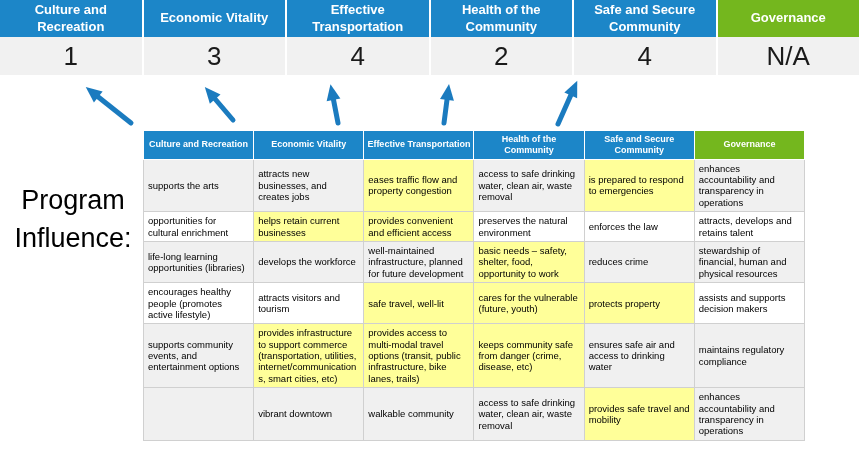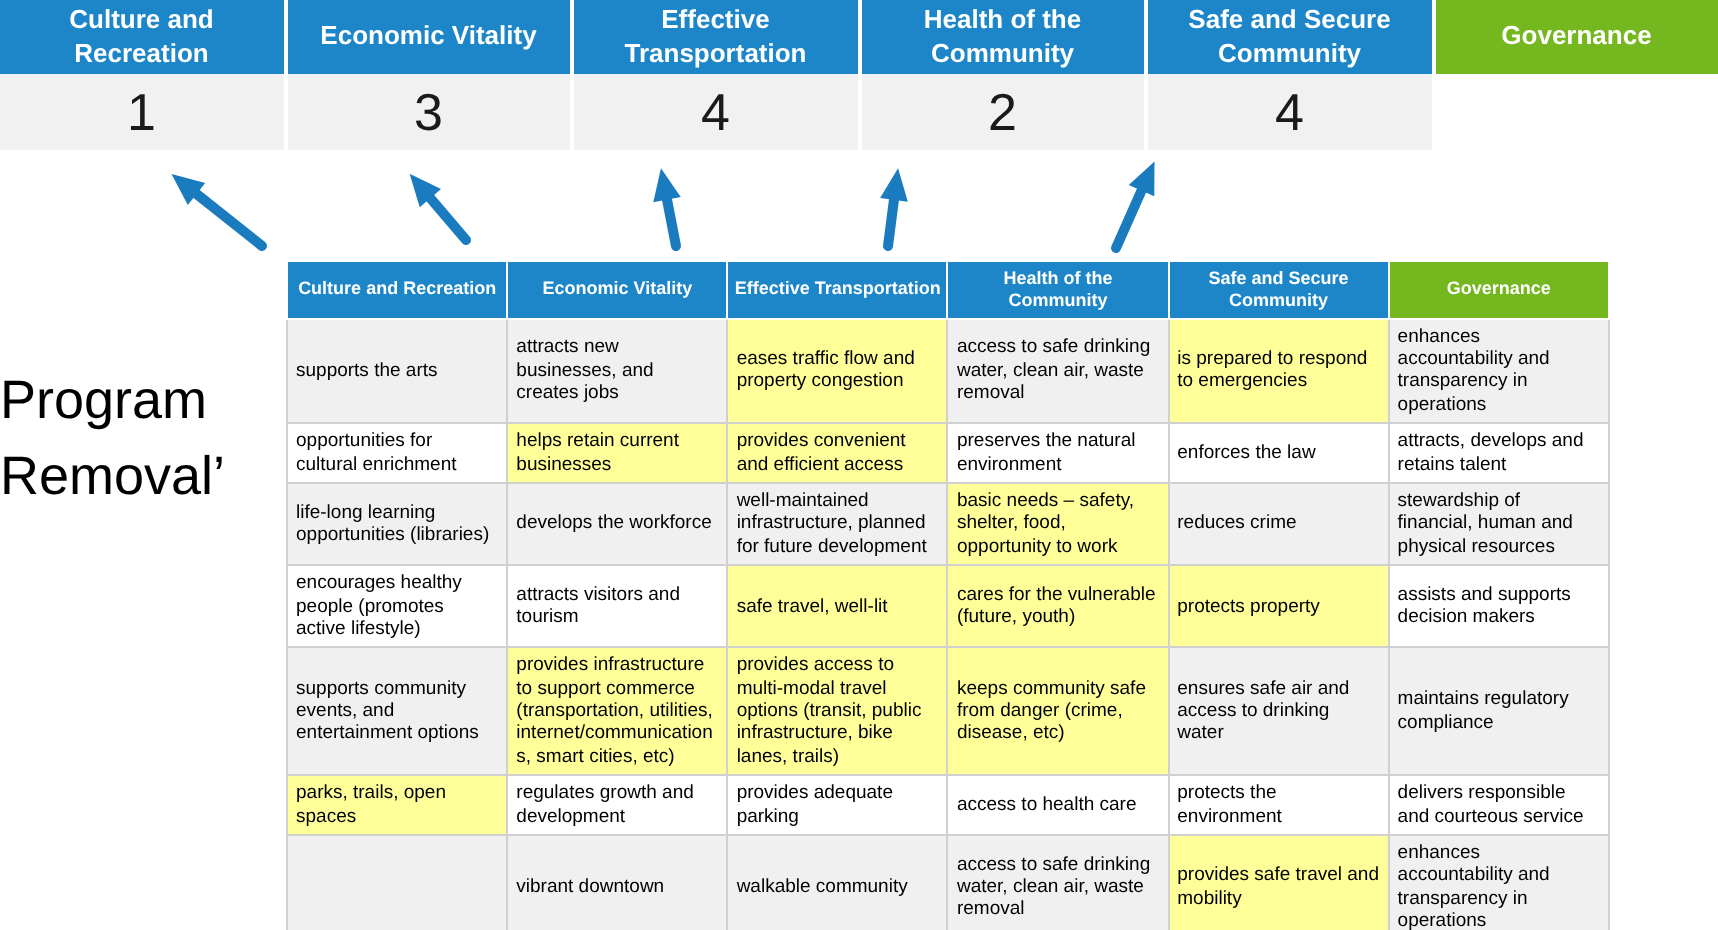--- a/index.html
+++ b/index.html
@@ -26,21 +26,21 @@
     display:flex; align-items:center; justify-content:center;
     font-size:26px; color:#1a1a1a;
   }
 
   
   .arrows { position:absolute; top:76px; left:0; width:859px; height:58px; }
 
   
   .program-title {
     position:absolute; left:0; top:181px; width:146px;
-    color:#000; font-size:27px; line-height:38px;
+    text-align:center; color:#000; font-size:27px; line-height:38px;
   }
 
   
   .matrix { position:absolute; left:143px; top:130px; width:662px; }
   .matrix table { border-collapse:collapse; table-layout:fixed; width:100%; }
   .matrix th {
     background:#1C86C8; color:#fff; font-size:9px; font-weight:bold;
     padding:3px 2px; border:1px solid #ffffff; line-height:1.2; text-align:center;
     height:16px;
   }
@@ -60,20 +60,21 @@
     <div class="sc-head" style="background: rgb(28, 134, 200);">Economic Vitality</div>
     <div class="sc-head" style="background: rgb(28, 134, 200);">Effective Transportation</div>
     <div class="sc-head" style="background: rgb(28, 134, 200);">Health of the Community</div>
     <div class="sc-head" style="background: rgb(28, 134, 200);">Safe and Secure Community</div>
     <div class="sc-head" style="background: rgb(116, 183, 30);">Governance</div>
     <div class="sc-score">1</div>
     <div class="sc-score">3</div>
     <div class="sc-score">4</div>
     <div class="sc-score">2</div>
     <div class="sc-score">4</div>
+    <div class="sc-score">N/A</div>
   </div>
 
 <div class="arrows">
   <svg width="859" height="58" viewBox="0 0 859 58" xmlns="http://www.w3.org/2000/svg">
     <defs>
       <marker id="ah" markerUnits="userSpaceOnUse" markerWidth="18" markerHeight="18" refX="9" refY="9" orient="auto">
         <path d="M1,2 L17,9 L1,16 Z" fill="#1B7BBF"></path>
       </marker>
     </defs>
     <g stroke="#1B7BBF" stroke-width="5" stroke-linecap="round">
@@ -81,21 +82,21 @@
       <line x1="233" y1="44" x2="210" y2="17" marker-end="url(#ah)"></line>
       <line x1="338" y1="47" x2="332" y2="16" marker-end="url(#ah)"></line>
       <line x1="444" y1="47" x2="448" y2="16" marker-end="url(#ah)"></line>
       <line x1="558" y1="48" x2="574" y2="12" marker-end="url(#ah)"></line>
     </g>
   </svg>
 </div>
 
 <div class="program-title">
   <div>Program</div>
-  <div>Removal’</div>
+  <div>Influence:</div>
 </div>
 
 <div class="matrix">
   <table>
       <thead>
         <tr>
           <th style="background: rgb(28, 134, 200);">Culture and Recreation</th>
           <th style="background: rgb(28, 134, 200);">Economic Vitality</th>
           <th style="background: rgb(28, 134, 200);">Effective Transportation</th>
           <th style="background: rgb(28, 134, 200);">Health of the Community</th>
@@ -137,28 +138,20 @@
           <td>assists and supports decision makers</td>
         </tr>
         <tr class="band">
           <td>supports community events, and entertainment options</td>
           <td class="hl">provides infrastructure to support commerce (transportation, utilities, internet/communications, smart cities, etc)</td>
           <td class="hl">provides access to multi-modal travel options (transit, public infrastructure, bike lanes, trails)</td>
           <td class="hl">keeps community safe from danger (crime, disease, etc)</td>
           <td>ensures safe air and access to drinking water</td>
           <td>maintains regulatory compliance</td>
         </tr>
-        <tr>
-          <td class="hl">parks, trails, open spaces</td>
-          <td>regulates growth and development</td>
-          <td>provides adequate parking</td>
-          <td>access to health care</td>
-          <td>protects the environment</td>
-          <td>delivers responsible and courteous service</td>
-        </tr>
         <tr class="band">
           <td></td>
           <td>vibrant downtown</td>
           <td>walkable community</td>
           <td>access to safe drinking water, clean air, waste removal</td>
           <td class="hl">provides safe travel and mobility</td>
           <td>enhances accountability and transparency in operations</td>
         </tr>
       </tbody>
     </table>

